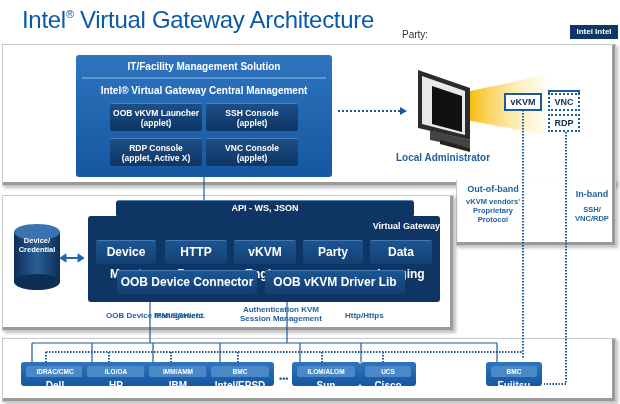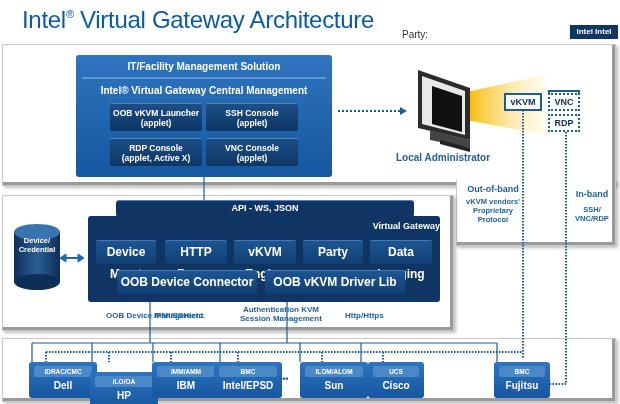--- a/index.html
+++ b/index.html
@@ -17,21 +17,21 @@
   .mgmt-title { left: 0; width: 100%; top: 6px; text-align: center; color: #fff; font-size: 10px; font-weight: bold; }
   .mgmt-sep { left: 6px; right: 6px; top: 22px; height: 2px; background: #5f97d2; }
   .mgmt-sub { left: 0; width: 100%; top: 30px; text-align: center; color: #fff; font-size: 10px; font-weight: bold; }
   .applet { width: 92px; height: 28px; background: linear-gradient(#1d4f86, #0e3565);
             border-top: 1px solid #5583b8; color: #fff; font-size: 8.5px; font-weight: bold;
             text-align: center; line-height: 10px; padding-top: 4px; border-radius: 2px; }
   .dark-block { background: #0e3563; border-radius: 3px; }
   .dark-btn { background: linear-gradient(#1c5592, #123f73); border-top: 1px solid #4677ae;
               color: #fff; font-size: 12px; font-weight: bold; text-align: center; border-radius: 2px; }
   .small-label { color: #1f5f9f; font-size: 8px; font-weight: bold; text-align: center; }
-  .vendor { width: 68px; height: 36px; background: linear-gradient(#2f74bf, #1557a0); border-radius: 3px; margin-left: 8px; }
+  .vendor { width: 68px; height: 24px; background: linear-gradient(#2f74bf, #1557a0); border-radius: 3px; }
   .vendor-chip { left: 5px; right: 5px; top: 4px; height: 11px; background: #4a88c8; border-radius: 2px;
                  color: #fff; font-size: 6.5px; font-weight: bold; text-align: center; line-height: 11px; }
   .vendor-name { left: 0; width: 100%; top: 18px; text-align: center; color: #fff; font-size: 10px; font-weight: bold; }
   .proto { background: #fff; border: 2px solid #1b5b9a; color: #0c2f55; font-size: 9px; font-weight: bold;
            text-align: center; line-height: 14px; }
   .proto.dotted { border-style: dotted; }
 </style>
 </head>
 <body>
 
@@ -181,21 +181,21 @@
 <div class="abs small-label" style="left:240px;top:305px;line-height:9px;">
   <div>Authentication KVM</div>
   <div>Session Management</div>
 </div>
 <div class="abs small-label" style="left:345px;top:311px;">Http/Https</div>
 
 <div class="abs vendor" style="left:21px;top:362px;">
   <div class="abs vendor-chip">iDRAC/CMC</div>
   <div class="abs vendor-name">Dell</div>
 </div>
-<div class="abs vendor" style="left:82px;top:372px;">
+<div class="abs vendor" style="left:82px;top:362px;">
   <div class="abs vendor-chip">iLO/OA</div>
   <div class="abs vendor-name">HP</div>
 </div>
 <div class="abs vendor" style="left:144px;top:362px;">
   <div class="abs vendor-chip">IMM/AMM</div>
   <div class="abs vendor-name">IBM</div>
 </div>
 <div class="abs vendor" style="left:206px;top:362px;">
   <div class="abs vendor-chip">BMC</div>
   <div class="abs vendor-name">Intel/EPSD</div>

